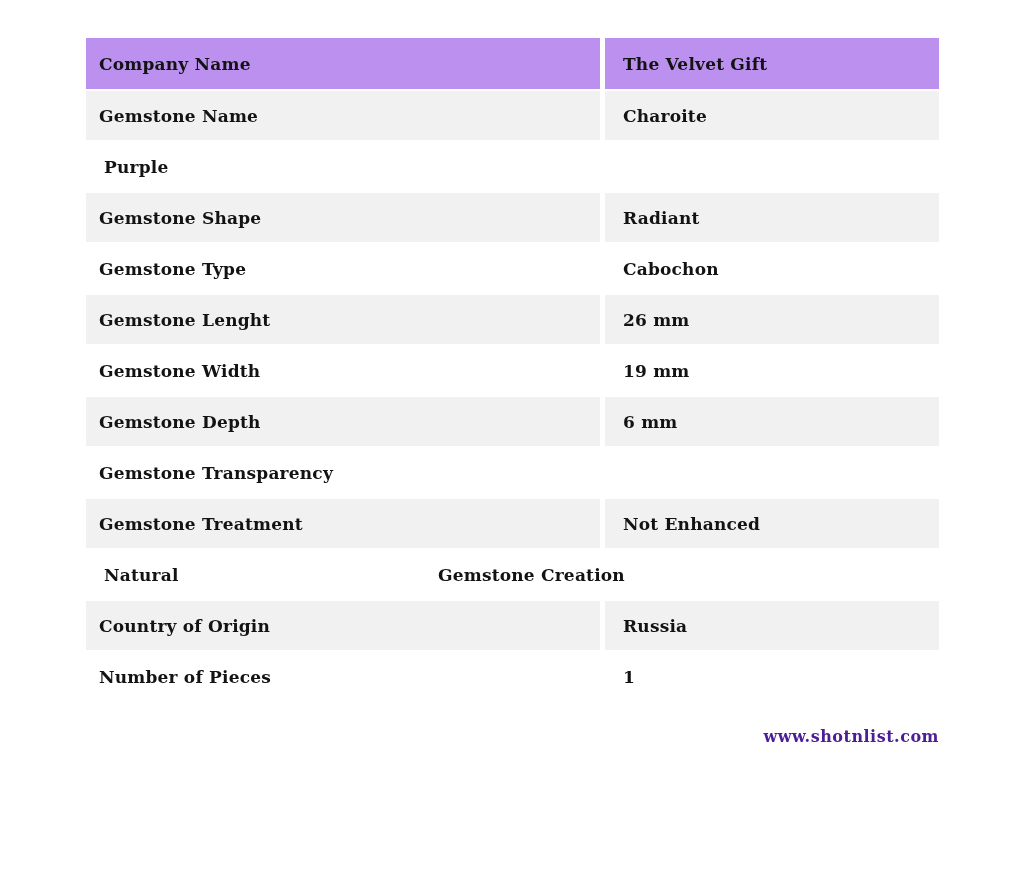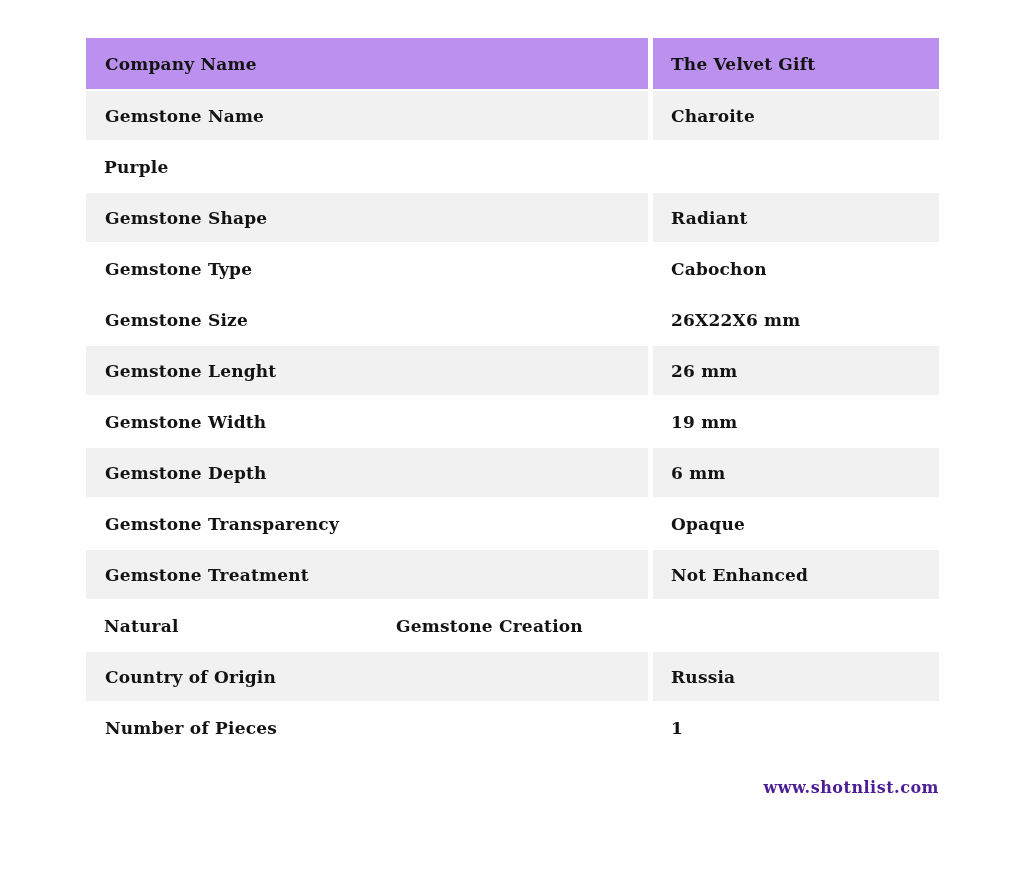--- a/index.html
+++ b/index.html
@@ -34,22 +34,22 @@
   }
   .cell {
     display: flex;
     align-items: center;
     font-weight: bold;
     font-size: 17px;
     color: #131313;
     letter-spacing: 0.2px;
   }
   .cell.label {
-    width: 562px;
-    padding-left: 19px;
+    width: 514px;
+    padding-left: 13px;
     flex: 0 0 auto;
   }
   .cell.value {
     flex: 1 1 auto;
     padding-left: 18px;
   }
   .row.header .cell { background: var(--header-bg); }
   .row.alt .cell { background: var(--alt-bg); }
   .row.plain .cell { background: #ffffff; }
   .watermark {
@@ -79,39 +79,34 @@
         <div class="cell value">Purple</div>
       </div>
       <div class="row alt">
         <div class="cell label">Gemstone Shape</div>
         <div class="cell value">Radiant</div>
       </div>
       <div class="row plain">
         <div class="cell label">Gemstone Type</div>
         <div class="cell value">Cabochon</div>
       </div>
-      <div class="row plain">
-        <div class="cell label">Gemstone Size</div>
-        <div class="cell value">26X22X6 mm</div>
-      </div>
       <div class="row alt">
         <div class="cell label">Gemstone Lenght</div>
         <div class="cell value">26 mm</div>
       </div>
       <div class="row plain">
         <div class="cell label">Gemstone Width</div>
         <div class="cell value">19 mm</div>
       </div>
       <div class="row alt">
         <div class="cell label">Gemstone Depth</div>
         <div class="cell value">6 mm</div>
       </div>
       <div class="row plain">
         <div class="cell label">Gemstone Transparency</div>
-        <div class="cell value">Opaque</div>
       </div>
       <div class="row alt">
         <div class="cell label">Gemstone Treatment</div>
         <div class="cell value">Not Enhanced</div>
       </div>
       <div class="row plain">
         <div class="cell value">Natural</div>
         <div class="cell label">Gemstone Creation</div>
       </div>
       <div class="row alt">

